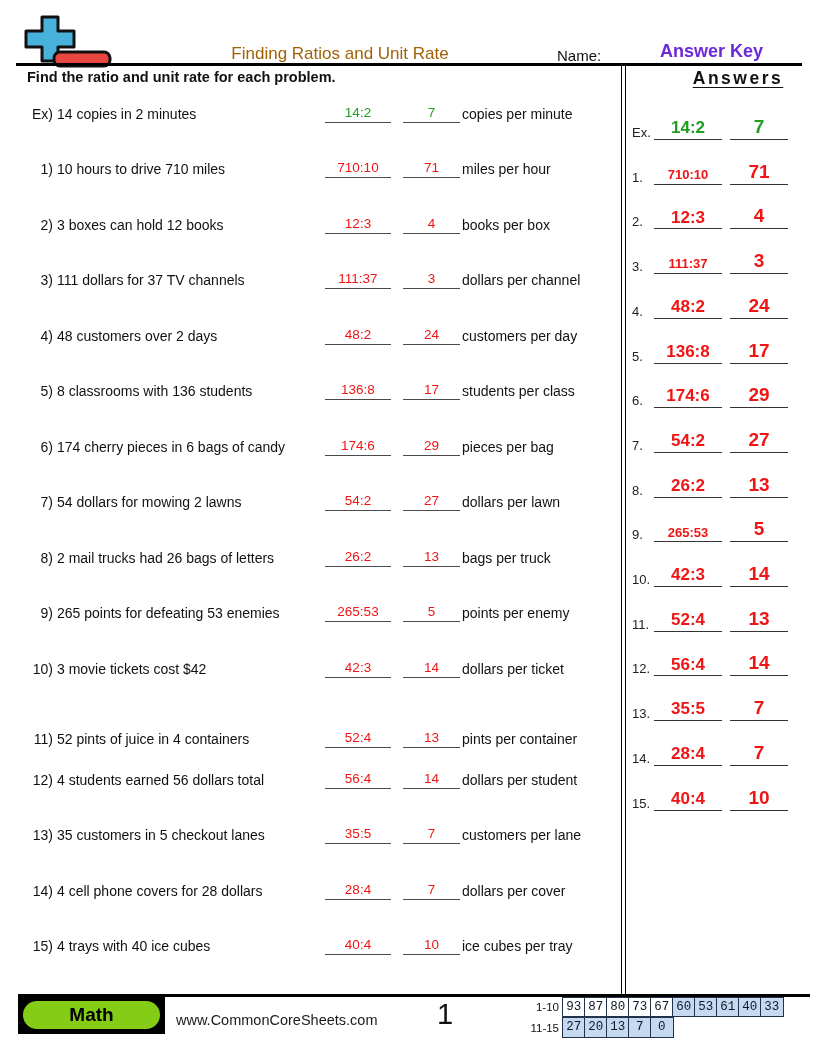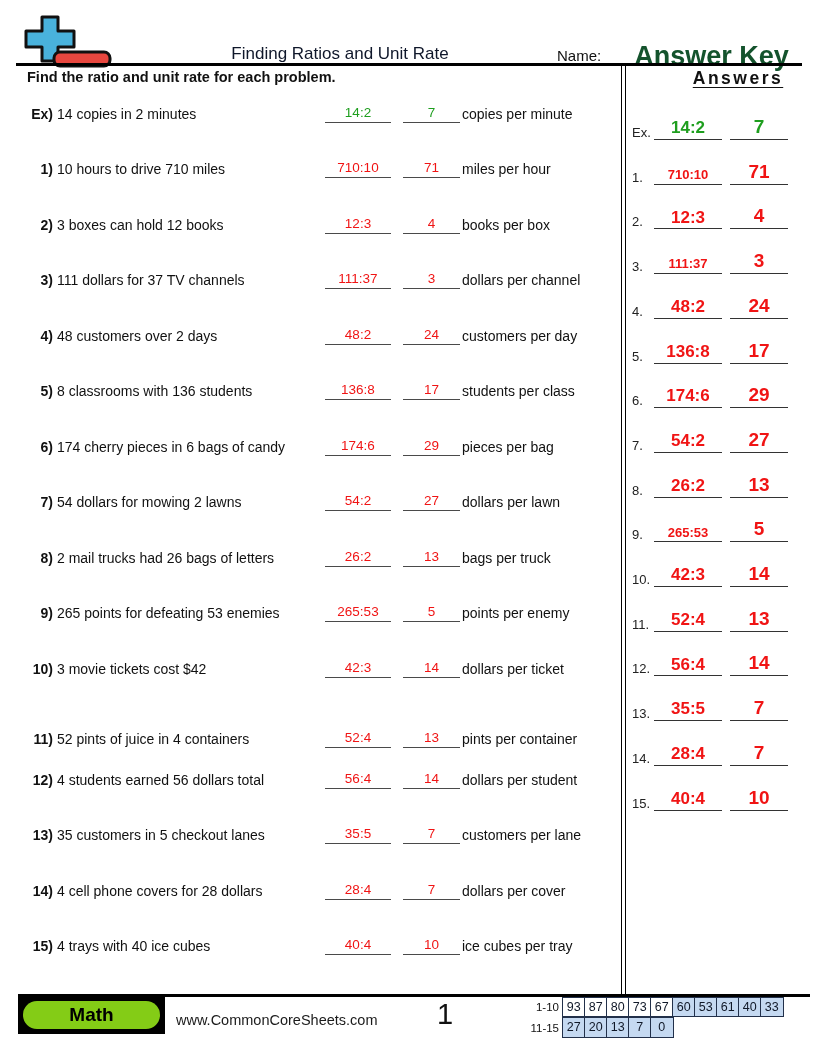--- a/index.html
+++ b/index.html
@@ -6,35 +6,35 @@
   html,body { background:#fff; }
   .page {
     position:relative; width:816px; height:1056px; margin:0 auto;
     background:#fff; overflow:hidden;
     font-family:"Liberation Sans", sans-serif; color:#111;
   }
 
   
   .logo-svg { position:absolute; left:20px; top:14px; }
   .doc-title { position:absolute; left:160px; top:44px; width:360px; text-align:center;
-               font-size:17px; color:#0f172a; }
+               font-size:17px; color:#a16207; }
   .name-label { position:absolute; left:557px; top:47px; font-size:15px; }
   .name-value { position:absolute; left:624px; top:41px; width:175px; text-align:center;
-                font-size:27px; font-weight:bold; color:#14532d; }
+                font-size:18px; font-weight:bold; color:#6d28d9; }
   .toprule { position:absolute; left:16px; top:63px; width:786px; height:3px; background:#000; }
   .instructions { position:absolute; left:27px; top:69px; font-size:14.5px; font-weight:bold; }
 
   
   .divider { position:absolute; left:621px; top:64px; height:931px; width:5px;
              border-left:1.7px solid #000; border-right:1.7px solid #000; }
 
   
   .prow { position:absolute; left:18px; width:602px; height:28px; }
   .pnum  { position:absolute; left:0; width:35px; bottom:3px; text-align:right;
-           font-size:14px; font-weight:bold; }
+           font-size:14px; font-weight:normal; }
   .ptext { position:absolute; left:39px; bottom:3px; font-size:14px; white-space:nowrap; }
   .blank { position:absolute; bottom:2px; text-align:center; line-height:1.15;
            border-bottom:1.8px solid #4a4a4a; padding-bottom:1px;
            font-size:13.5px; color:#f01414; white-space:nowrap; }
   .blank-ratio { left:307px; width:66px; }
   .blank-rate  { left:385px; width:57px; }
   .punit { position:absolute; left:444px; bottom:3px; font-size:14px; white-space:nowrap; }
   .green { color:#1e9e1e !important; }
 
   
@@ -55,21 +55,21 @@
   .math-badge { position:absolute; left:18px; top:997px; width:147px; height:37px; background:#000; }
   .math-pill { position:absolute; left:5px; top:4px; right:5px; bottom:5px; background:#84cc16;
                border-radius:15px; display:flex; align-items:center; justify-content:center;
                font-size:19px; font-weight:bold; color:#000; }
   .website { position:absolute; left:176px; top:1012px; font-size:14.5px; color:#1a1a1a; }
   .page-number { position:absolute; left:400px; top:998px; width:90px; text-align:center;
                  font-size:29px; color:#111; }
   .score-label { position:absolute; width:56px; text-align:right; font-size:11.5px; color:#111; }
   .score-label.r1 { left:503px; top:1001px; }
   .score-label.r2 { left:503px; top:1021.5px; }
-  .score-row { position:absolute; left:562px; display:flex; }
+  .score-row { position:absolute; left:562px; display:flex;font-family:Liberation Mono, monospace; }
   .score-row.r1 { top:996.5px; }
   .score-row.r2 { top:1017px; }
   .score-cell { width:23.6px; height:20.5px; border:1.6px solid #22304a; margin-left:-1.6px;
                 display:flex; align-items:center; justify-content:center;
                 font-size:12.5px; color:#101828; background:#fff; }
   .score-row .score-cell:first-child { margin-left:0; }
   .score-cell.blue { background:#c5d9f1; }
 </style>
 </head>
 <body>

